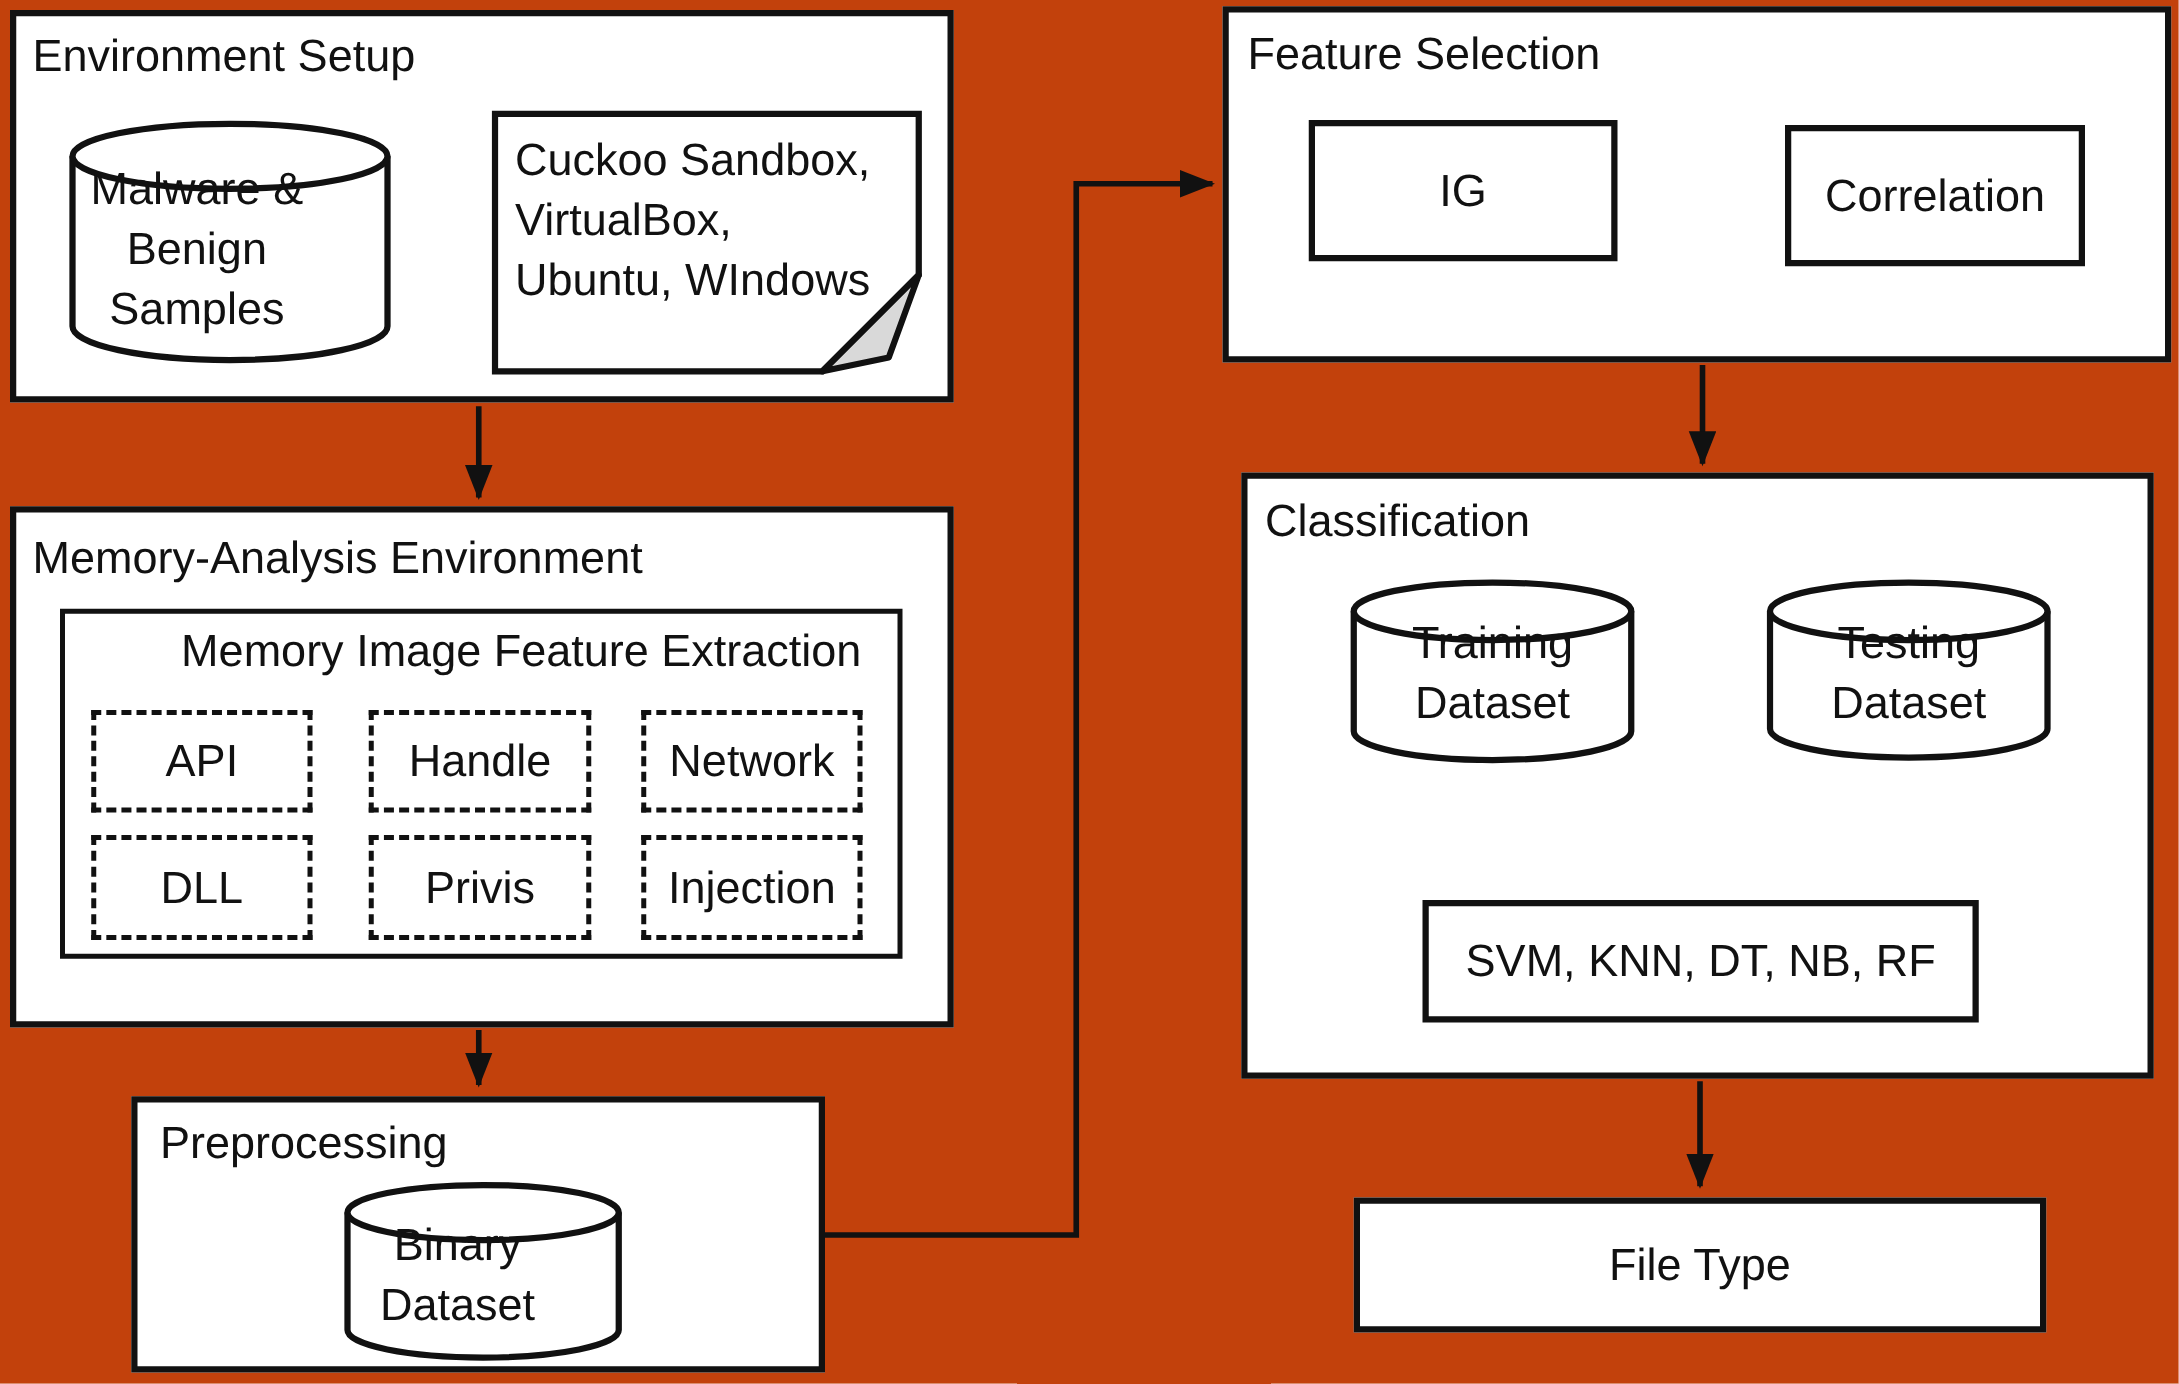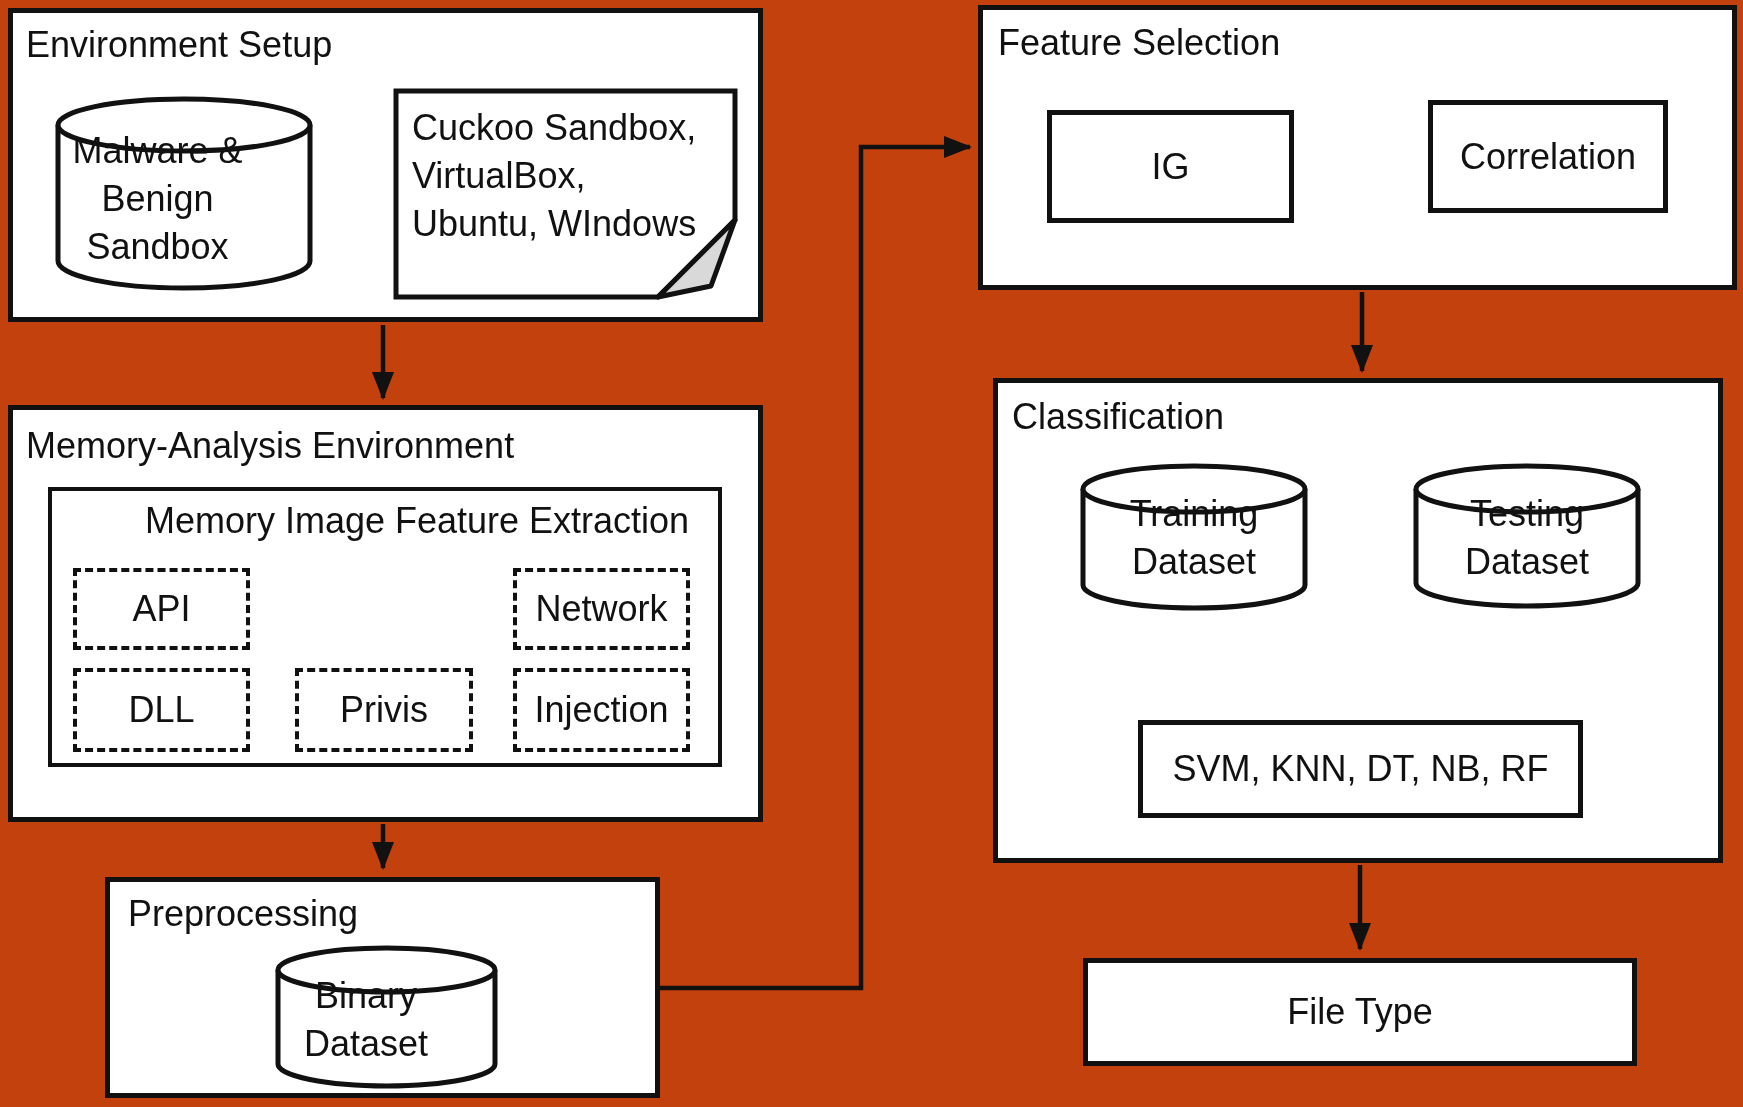--- a/index.html
+++ b/index.html
@@ -71,41 +71,44 @@
   <div class="box" style="left:8px;top:8px;width:755px;height:314px;"></div>
   <div class="title" style="left:26px;top:24px;">Environment Setup</div>
 
   <svg class="shape-svg" style="left:55px;top:95px;" width="258" height="200">
     <path d="M3,30 L3,166 A126,27 0 0 0 255,166 L255,30" fill="#fff" stroke="#111" stroke-width="5"></path>
     <ellipse cx="129" cy="30" rx="126" ry="26" fill="#fff" stroke="#111" stroke-width="5"></ellipse>
   </svg>
   <div class="cyl-label" style="left:55px;top:127px;width:205px;">
     <span>Malware &amp;</span>
     <span>Benign</span>
-    <span>Sandbox</span>
+    <span>Samples</span>
   </div>
 
   <svg class="shape-svg" style="left:393px;top:88px;" width="350" height="217">
     <polygon points="3,3 342,3 342,132 265,209 3,209" fill="#fff" stroke="#111" stroke-width="5" stroke-linejoin="miter"></polygon>
     <polygon points="265,209 342,132 318,198" fill="#d9d9d9" stroke="#111" stroke-width="5" stroke-linejoin="round"></polygon>
   </svg>
   <div class="cyl-label" style="left:412px;top:104px;width:330px;text-align:left;">
     <span>Cuckoo Sandbox,</span>
     <span>VirtualBox,</span>
     <span>Ubuntu, WIndows</span>
   </div>
 
   <div class="box" style="left:8px;top:405px;width:755px;height:417px;"></div>
   <div class="title" style="left:26px;top:425px;">Memory-Analysis Environment</div>
 
   <div class="box" style="left:48px;top:487px;width:674px;height:280px;border-width:4px;"></div>
   <div class="title" style="left:48px;top:500px;width:674px;text-align:center;white-space:nowrap;margin-left:32px;">Memory Image Feature Extraction</div>
 
   <div class="dashedbox" style="left:73px;top:568px;width:177px;height:82px;">
     <span>API</span>
+  </div>
+  <div class="dashedbox" style="left:295px;top:568px;width:178px;height:82px;">
+    <span>Handle</span>
   </div>
   <div class="dashedbox" style="left:513px;top:568px;width:177px;height:82px;">
     <span>Network</span>
   </div>
   <div class="dashedbox" style="left:73px;top:668px;width:177px;height:84px;">
     <span>DLL</span>
   </div>
   <div class="dashedbox" style="left:295px;top:668px;width:178px;height:84px;">
     <span>Privis</span>
   </div>
@@ -121,21 +124,21 @@
     <ellipse cx="111.5" cy="25" rx="108.5" ry="22" fill="#fff" stroke="#111" stroke-width="5"></ellipse>
   </svg>
   <div class="cyl-label" style="left:275px;top:972px;width:182px;">
     <span>Binary</span>
     <span>Dataset</span>
   </div>
 
   <div class="box" style="left:978px;top:5px;width:759px;height:285px;"></div>
   <div class="title" style="left:998px;top:22px;">Feature Selection</div>
 
-  <div class="box centerlabel" style="left:1047px;top:110px;width:247px;height:113px;">
+  <div class="box centerlabel" style="left:1047px;top:96px;width:247px;height:113px;">
     <span>IG</span>
   </div>
   <div class="box centerlabel" style="left:1428px;top:100px;width:240px;height:113px;">
     <span>Correlation</span>
   </div>
 
   <div class="box" style="left:993px;top:378px;width:730px;height:485px;"></div>
   <div class="title" style="left:1012px;top:396px;">Classification</div>
 
   <svg class="shape-svg" style="left:1080px;top:463px;" width="228" height="152">

